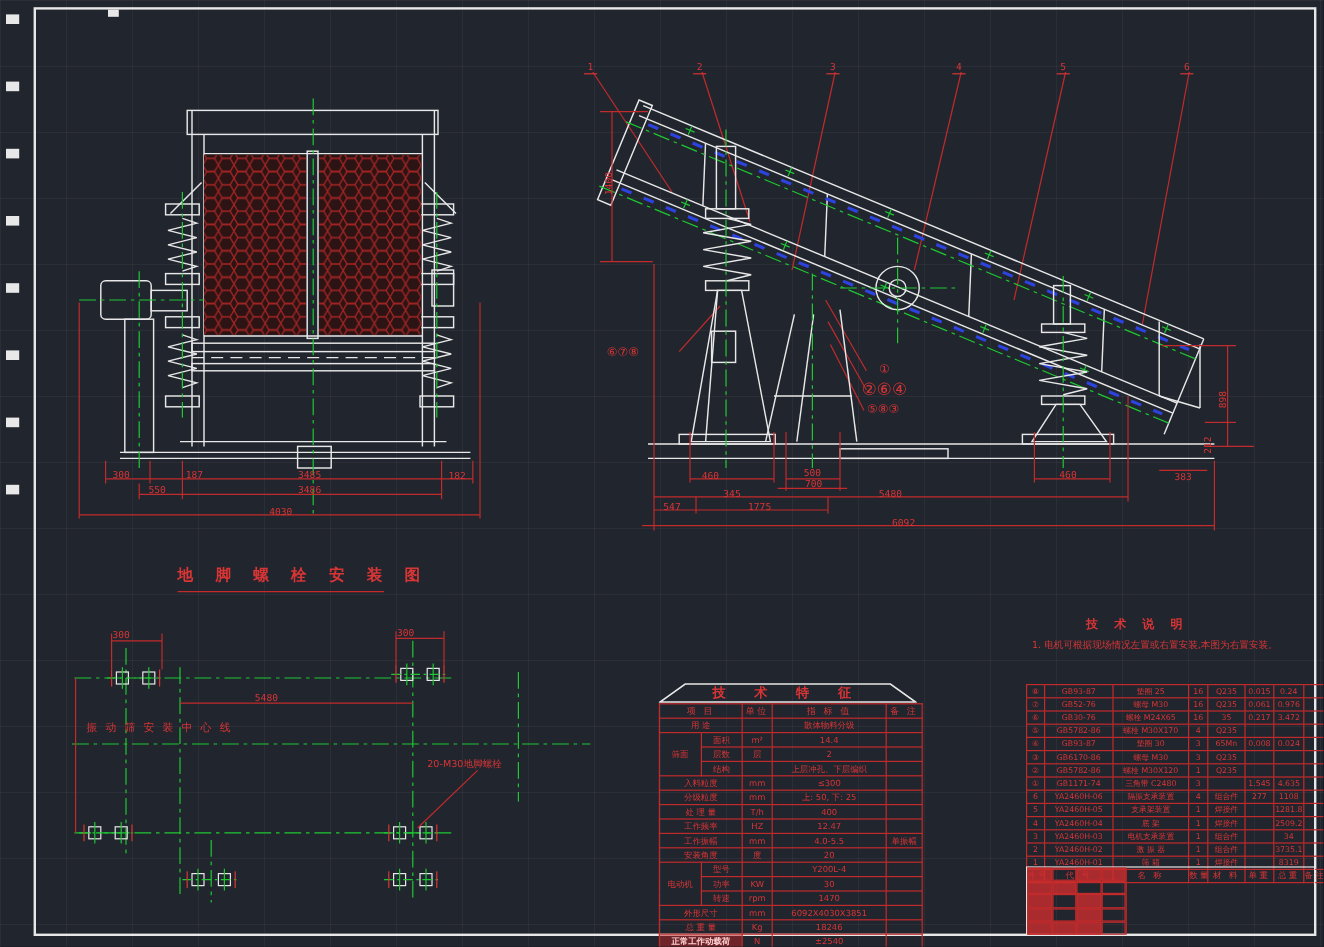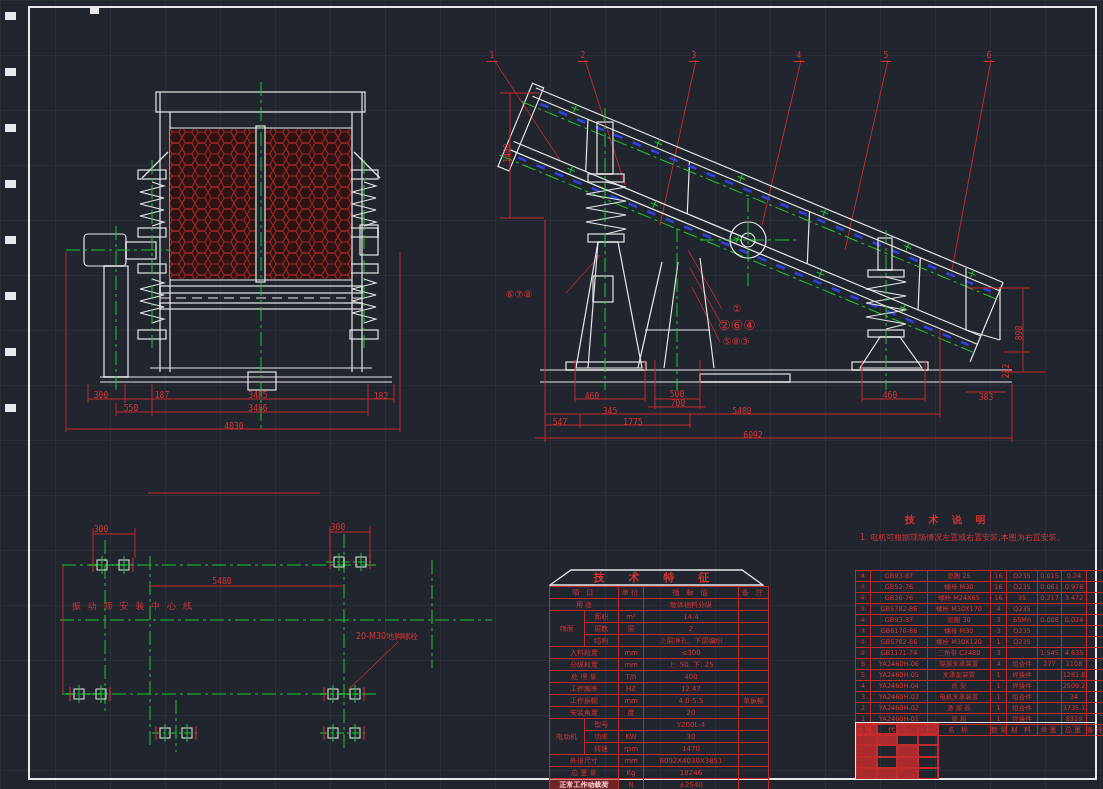--- a/index.html
+++ b/index.html
@@ -292,20 +292,21 @@
         <line x1="330" y1="526" x2="330" y2="556"></line>
         <line x1="370" y1="526" x2="370" y2="556"></line>
         <line x1="150" y1="586" x2="344" y2="586"></line>
         <line x1="63" y1="565" x2="63" y2="694"></line>
         <line x1="398" y1="642" x2="348" y2="690"></line>
         <line x1="148" y1="493" x2="320" y2="493"></line>
       </g>
     </g>
   </svg>
 
+  <div class="redtxt" style="left:148px;top:470px;font-size:13px;letter-spacing:7px;font-weight:bold">地 脚 螺 栓 安 装 图</div>
   <div class="redtxt" style="left:72px;top:600px;font-size:9px;letter-spacing:2px">振 动 筛 安 装 中 心 线</div>
   <div class="redtxt" style="left:356px;top:631px;font-size:8px">20-M30地脚螺栓</div>
 
   <div class="redtxt" style="left:905px;top:513px;font-size:10px;letter-spacing:5px;font-weight:bold">技 术 说 明</div>
   <div class="redtxt" style="left:860px;top:532px;font-size:8px;width:236px">1. 电机可根据现场情况左置或右置安装,本图为右置安装。</div>
 
   <div id="anno-layer">
       <span class="anno ul" style="left: 492px; top: 57px;">1</span>
       <span class="anno ul" style="left: 583px; top: 57px;">2</span>
       <span class="anno ul" style="left: 694px; top: 57px;">3</span>

